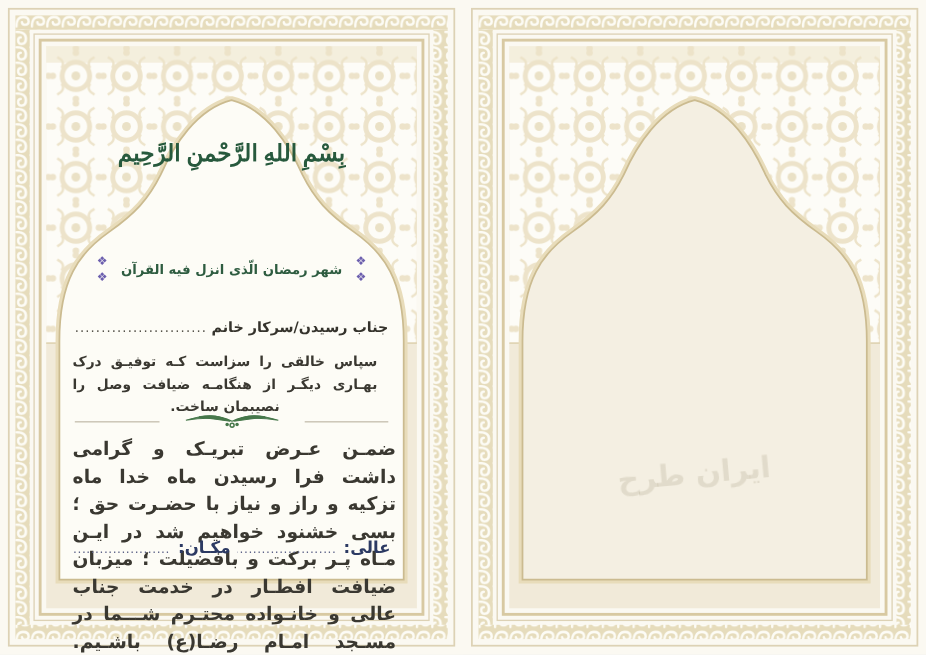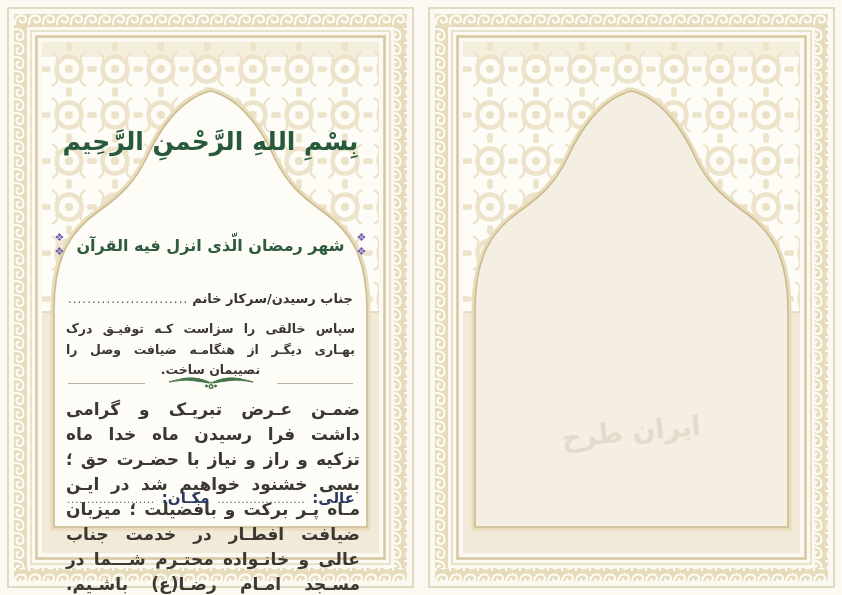--- a/index.html
+++ b/index.html
@@ -7,35 +7,35 @@
   .sheet { position:relative; width:842px; height:595px; margin:0 auto; background:#fbfaf5;
            outline:1px solid #e7e4db; overflow:hidden; }
   .page { position:absolute; top:0; width:421px; height:595px; }
   .page-left  { left:0; }
   .page-right { left:421px; }
   svg.bg { position:absolute; left:0; top:0; }
 
   .content { position:absolute; left:54px; top:0; width:313px; height:595px; direction:rtl; }
 
   .bismillah { position:absolute; top:124px; left:8px; right:8px; text-align:center;
-               font-size:25px; font-weight:bold; color:#27593d; line-height:1.45;
-               letter-spacing:0; }
+               font-size:21px; font-weight:bold; color:#27593d; line-height:1.45;
+               letter-spacing:0;font-family:Liberation Serif, serif; }
 
   .ayah-row { position:absolute; top:232px; left:4px; right:4px; display:flex;
               align-items:center; justify-content:center; gap:12px; }
   .orn-col { display:flex; flex-direction:column; gap:1px; color:#6c5fae; font-size:11px;
              line-height:1.15; text-align:center; }
-  .ayah { color:#2e5c40; font-size:16px; font-weight:bold; white-space:nowrap;text-align:center; }
+  .ayah { color:#2e5c40; font-size:12px; font-weight:bold; white-space:nowrap;text-align:center; }
 
   .greeting { position:absolute; top:291px; left:14px; right:14px; display:flex;
               align-items:baseline; font-weight:bold; font-size:13px; color:#35332c; }
   .greeting .dots { flex:1; overflow:hidden; white-space:nowrap; color:#56534b;
                     letter-spacing:1px; font-weight:normal; margin-inline-start:4px; font-size:12px; }
 
-  .intro { position:absolute; top:319px; left:12px; right:12px; font-size:12.5px;
+  .intro { position:absolute; top:319px; left:12px; right:24px; font-size:12.5px;
            line-height:1.65; color:#3a3831; font-weight:bold;
            text-align:justify; text-align-last:center; }
 
   .divider { position:absolute; top:374px; left:14px; right:14px; display:flex;
              align-items:center; gap:6px; height:18px; }
   .divider::before, .divider::after { content:""; flex:1; border-top:1px solid #b9b3a1; }
 
   .body-par { position:absolute; top:397px; left:12px; right:7px; font-size:17px;
               line-height:1.47; color:#3a3831; font-weight:bold;
               text-align:justify; text-align-last:justify; }

